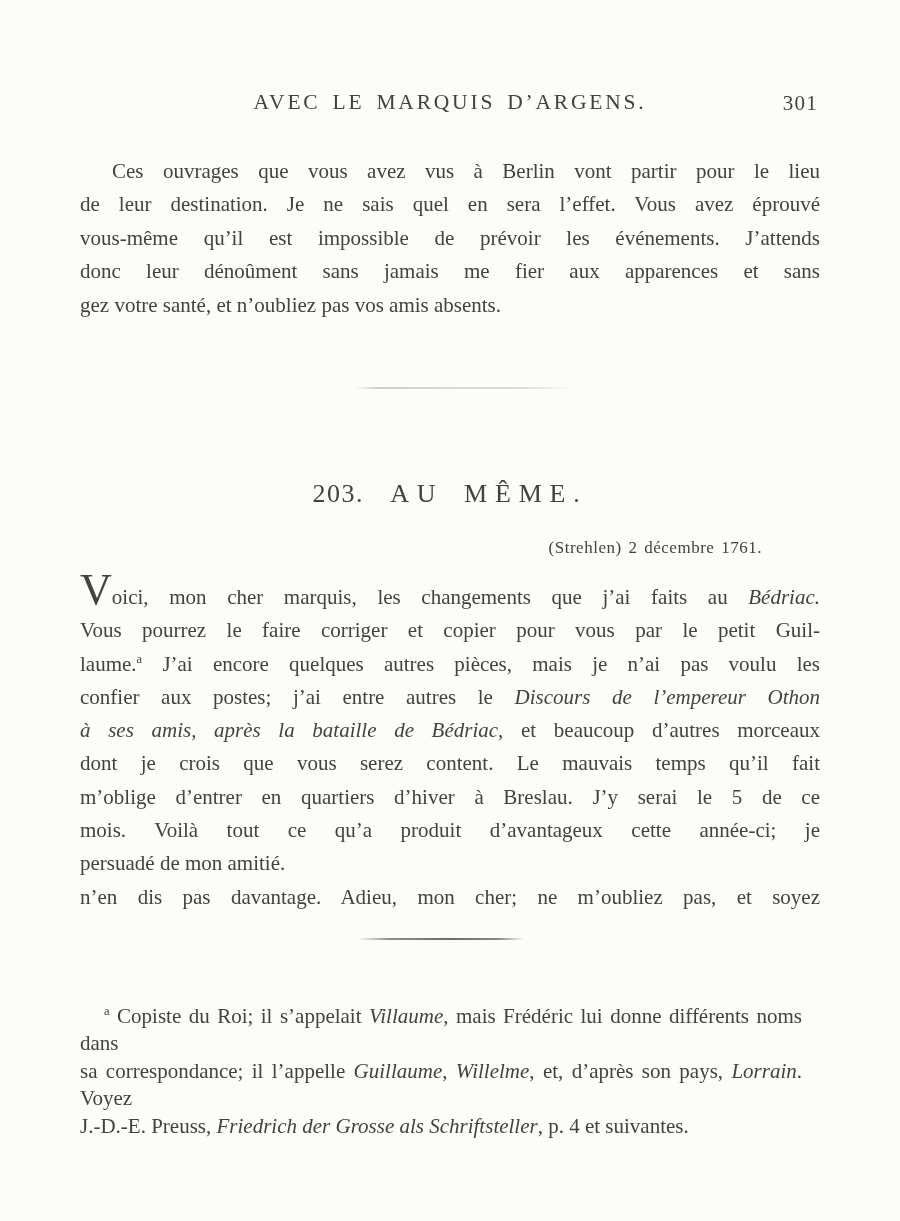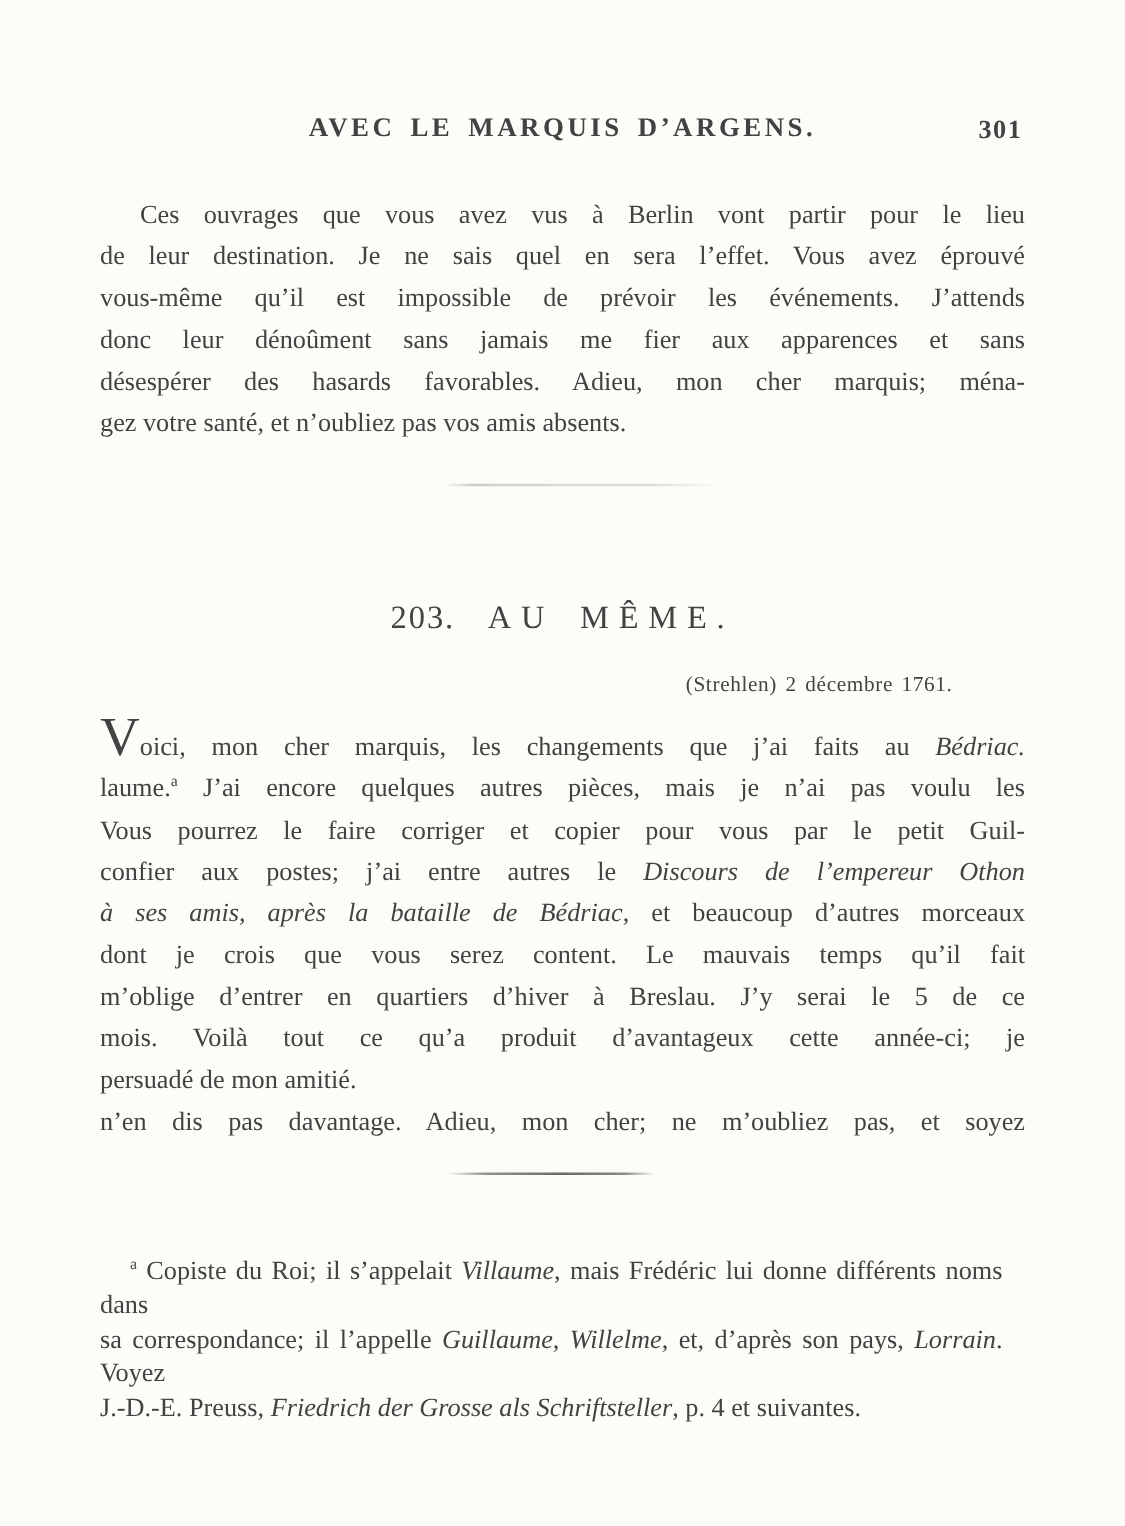--- a/index.html
+++ b/index.html
@@ -23,21 +23,20 @@
   
   .running-header {
     position: absolute;
     top: 90px;
     left: 80px;
     right: 80px;
     text-align: center;
     font-size: 21.5px;
     letter-spacing: 0.13em;
     word-spacing: 0.18em;
-    font-weight: bold;
   }
   .page-number {
     position: absolute;
     right: 2px;
     top: 1px;
     font-size: 21px;
     letter-spacing: 0.06em;
   }
 
   
@@ -157,36 +156,35 @@
   <header class="running-header">
     <span>AVEC LE MARQUIS D’ARGENS.</span>
     <span class="page-number">301</span>
   </header>
 
   <section class="para1">
       <div class="line"><span>Ces ouvrages que vous avez vus à Berlin vont partir pour le lieu</span></div>
       <div class="line"><span>de leur destination. Je ne sais quel en sera l’effet. Vous avez éprouvé</span></div>
       <div class="line"><span>vous-même qu’il est impossible de prévoir les événements. J’attends</span></div>
       <div class="line"><span>donc leur dénoûment sans jamais me fier aux apparences et sans</span></div>
-      <div class="line"><span>désespérer des hasards favorables. Adieu, mon cher marquis; ména-</span></div>
       <div class="line line-last"><span>gez votre santé, et n’oubliez pas vos amis absents.</span></div>
     </section>
 
   <div class="divider divider-1"></div>
 
   <h2 class="letter-heading">
     <span class="letter-number">203.</span><span class="letter-title">AU MÊME.</span>
   </h2>
 
   <div class="dateline">(Strehlen) 2 décembre 1761.</div>
 
   <section class="letter-body">
       <div class="line"><span class="seg-initial">V</span><span>oici, mon cher marquis, les changements que j’ai faits au </span><span class="seg-i">Bédriac.</span></div>
+      <div class="line"><span>Vous pourrez le faire corriger et copier pour vous par le petit Guil-</span></div>
       <div class="line"><span>laume.</span><span class="seg-sup">a</span><span> J’ai encore quelques autres pièces, mais je n’ai pas voulu les</span></div>
-      <div class="line"><span>Vous pourrez le faire corriger et copier pour vous par le petit Guil-</span></div>
       <div class="line"><span>confier aux postes; j’ai entre autres le </span><span class="seg-i">Discours de l’empereur Othon</span></div>
       <div class="line"><span class="seg-i">à ses amis, après la bataille de Bédriac</span><span>, et beaucoup d’autres morceaux</span></div>
       <div class="line"><span>dont je crois que vous serez content. Le mauvais temps qu’il fait</span></div>
       <div class="line"><span>m’oblige d’entrer en quartiers d’hiver à Breslau. J’y serai le 5 de ce</span></div>
       <div class="line"><span>mois. Voilà tout ce qu’a produit d’avantageux cette année-ci; je</span></div>
       <div class="line line-last"><span>persuadé de mon amitié.</span></div>
       <div class="line"><span>n’en dis pas davantage. Adieu, mon cher; ne m’oubliez pas, et soyez</span></div>
     </section>
 
   <div class="divider divider-2"></div>

